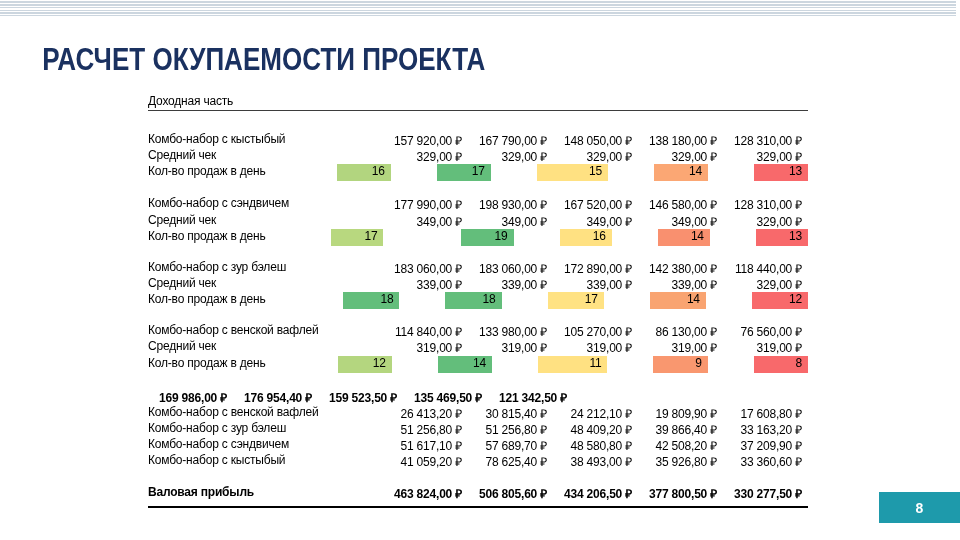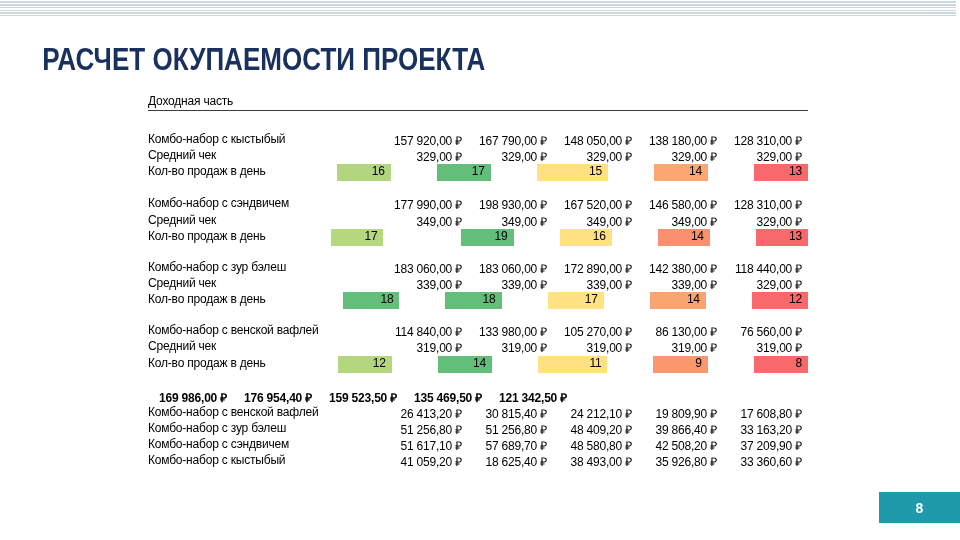--- a/index.html
+++ b/index.html
@@ -187,24 +187,32 @@
         <div class="t-label">Комбо-набор с сэндвичем</div>
         <div class="t-cell">51 617,10 ₽</div>
         <div class="t-cell">57 689,70 ₽</div>
         <div class="t-cell">48 580,80 ₽</div>
         <div class="t-cell">42 508,20 ₽</div>
         <div class="t-cell">37 209,90 ₽</div>
       </div>
       <div class="t-row r-plain">
         <div class="t-label">Комбо-набор с кыстыбый</div>
         <div class="t-cell">41 059,20 ₽</div>
-        <div class="t-cell">18 625,40 ₽</div>
+        <div class="t-cell">78 625,40 ₽</div>
         <div class="t-cell">38 493,00 ₽</div>
         <div class="t-cell">35 926,80 ₽</div>
         <div class="t-cell">33 360,60 ₽</div>
       </div>
       <div class="t-row r-gap" style="height: 16px;"></div>
+      <div class="t-row r-profit">
+        <div class="t-label">Валовая прибыль</div>
+        <div class="t-cell">463 824,00 ₽</div>
+        <div class="t-cell">506 805,60 ₽</div>
+        <div class="t-cell">434 206,50 ₽</div>
+        <div class="t-cell">377 800,50 ₽</div>
+        <div class="t-cell">330 277,50 ₽</div>
+      </div>
     </div>
 
   <div class="page-box">
     <span>8</span>
   </div>
 </div>
 
 </body></html>

